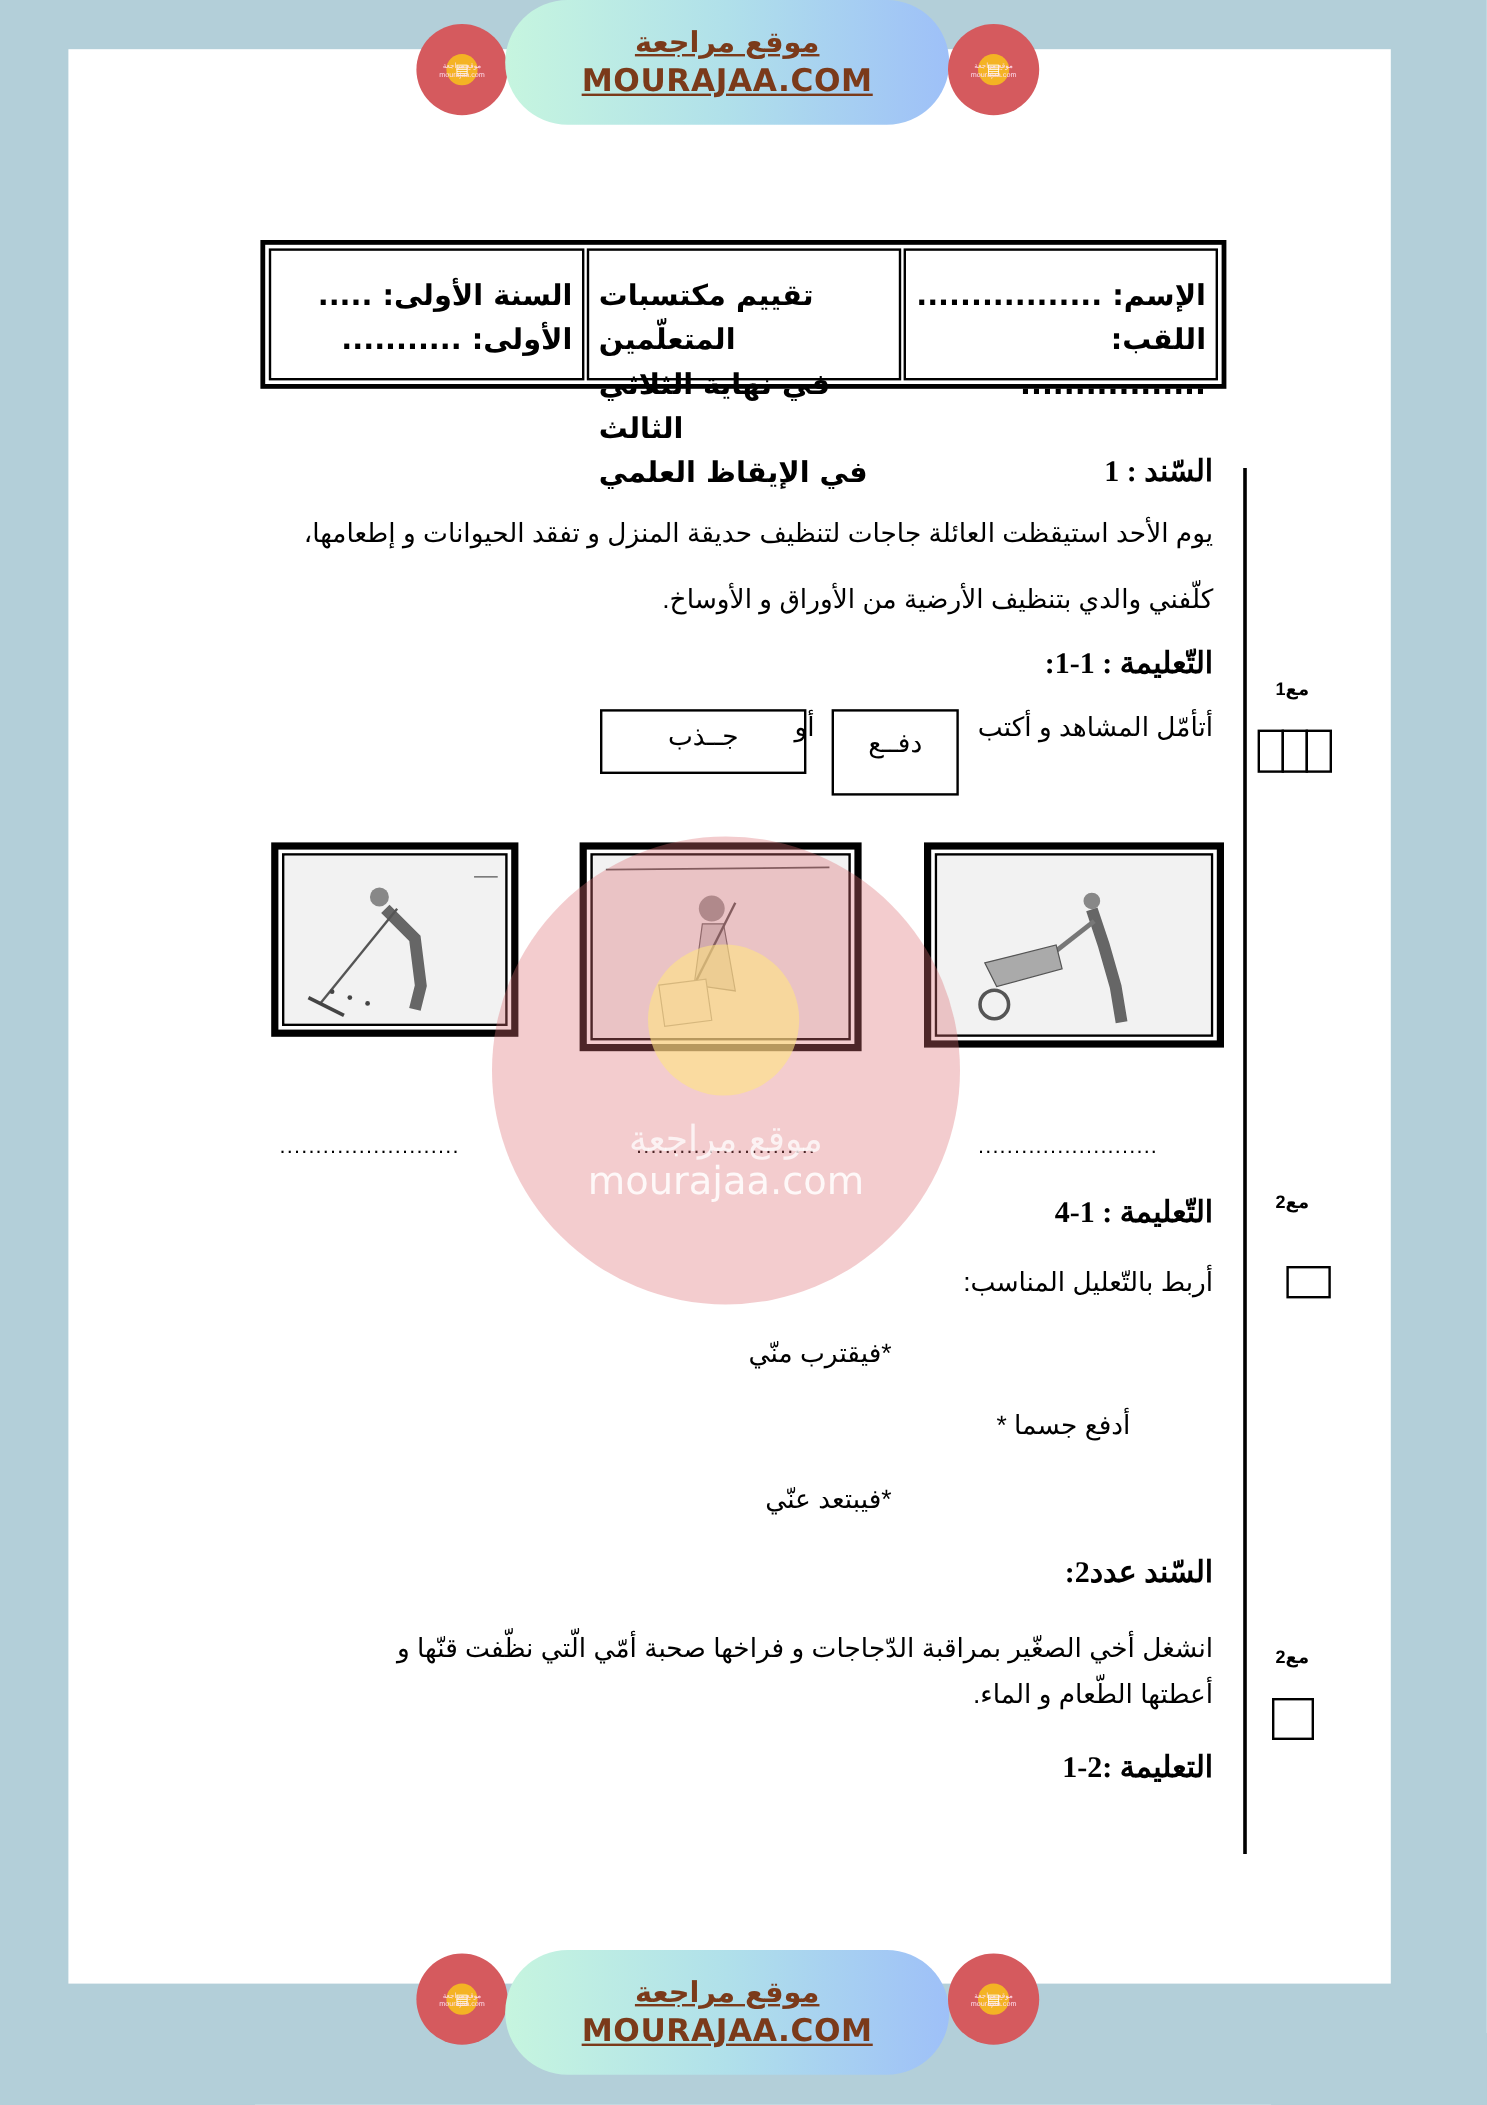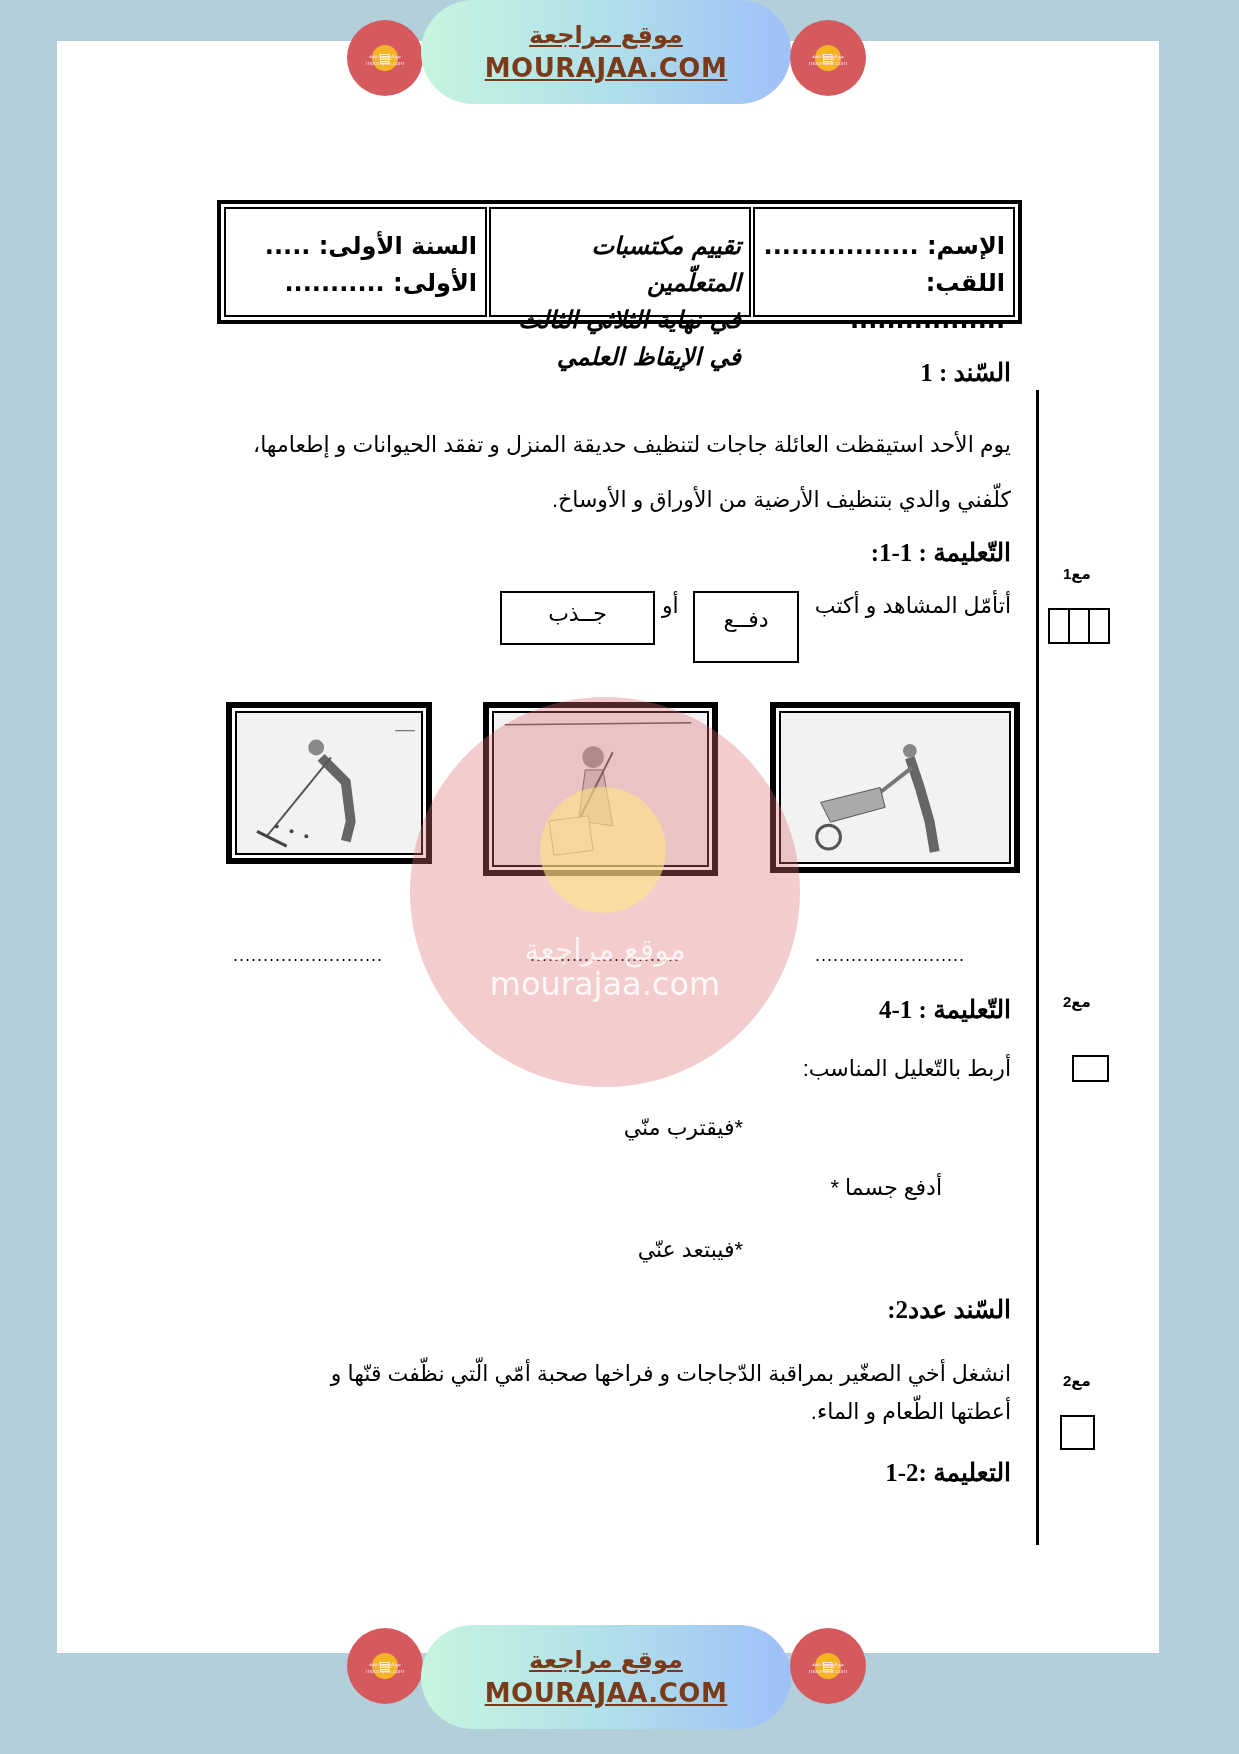--- a/index.html
+++ b/index.html
@@ -79,21 +79,21 @@
   .hdr .cell {
     border: 2px solid #000;
     margin: 1px;
     font-weight: bold;
     font-size: 24px;
     line-height: 37px;
     padding: 19px 8px;
     font-family: "DejaVu Sans", sans-serif;
   }
   .hdr .c1 { width: 262px; }
-  .hdr .c2 { width: 262px; text-align: right; line-height: 37px; font-style: italic; }
+  .hdr .c2 { width: 262px; text-align: left; line-height: 37px; }
   .hdr .c3 { flex: 1; }
 
   
   .vline {
     position: absolute;
     left: 1036px; top: 390px;
     width: 3px; height: 1155px;
     background: #000;
   }
   .txt {
@@ -218,31 +218,31 @@
     <div>في الإيقاظ العلمي</div>
   </div>
   <div class="cell c3">
     <div>السنة الأولى: .....</div>
     <div>الأولى: ...........</div>
   </div>
 </div>
 
 <div class="vline"></div>
 
-<div class="txt bold" style="right:228px; top:358px;">السّند : 1</div>
+<div class="txt bold" style="right:228px; top:378px;">السّند : 1</div>
 <div class="txt" style="right:228px; top:432px;">يوم الأحد استيقظت العائلة جاجات لتنظيف حديقة المنزل و تفقد الحيوانات و إطعامها،</div>
 <div class="txt" style="right:228px; top:487px;">كلّفني والدي بتنظيف الأرضية من الأوراق و الأوساخ.</div>
 
 <div class="txt bold" style="right:228px; top:538px;">التّعليمة : 1-1:</div>
 <div class="txt" style="right:228px; top:593px;">أتأمّل المشاهد و أكتب</div>
 <div class="answer-box" style="left:693px; top:591px; width:106px; height:72px;">
   <span style="margin-top:-14px;">دفــع</span>
 </div>
 <div class="txt" style="left:662px; top:593px;">أو</div>
-<div class="answer-box" style="left:500px; top:591px; width:155px; height:54px;">
+<div class="answer-box" style="left:500px; top:591px; width:172px; height:54px;">
   <span style="margin-top:-8px;">جــذب</span>
 </div>
 
 <div class="score-label" style="left:1063px; top:565px;">مع1</div>
 <div class="score-grid" style="left:1050px; top:608px;">
   <div class="sq"></div>
   <div class="sq"></div>
   <div class="sq"></div>
 </div>
 

